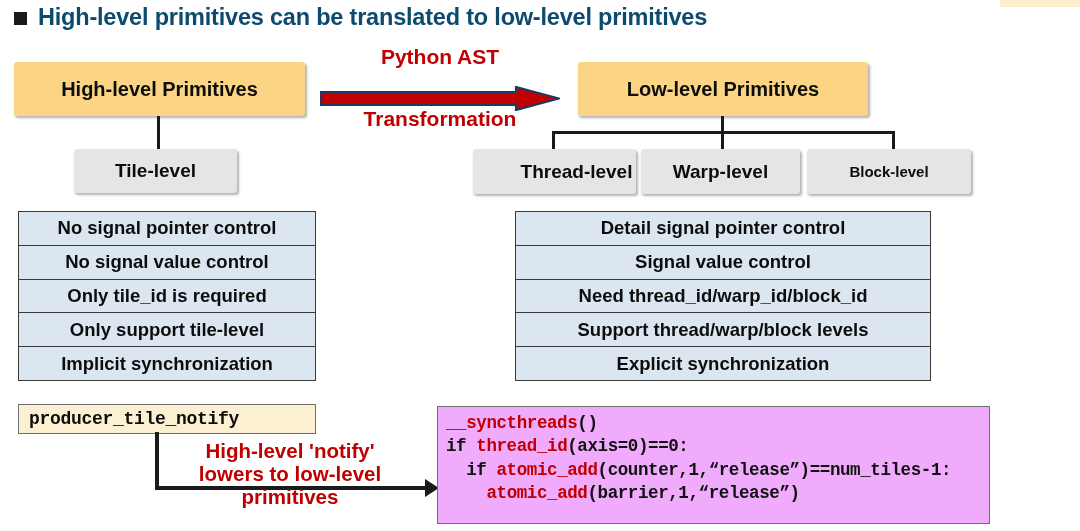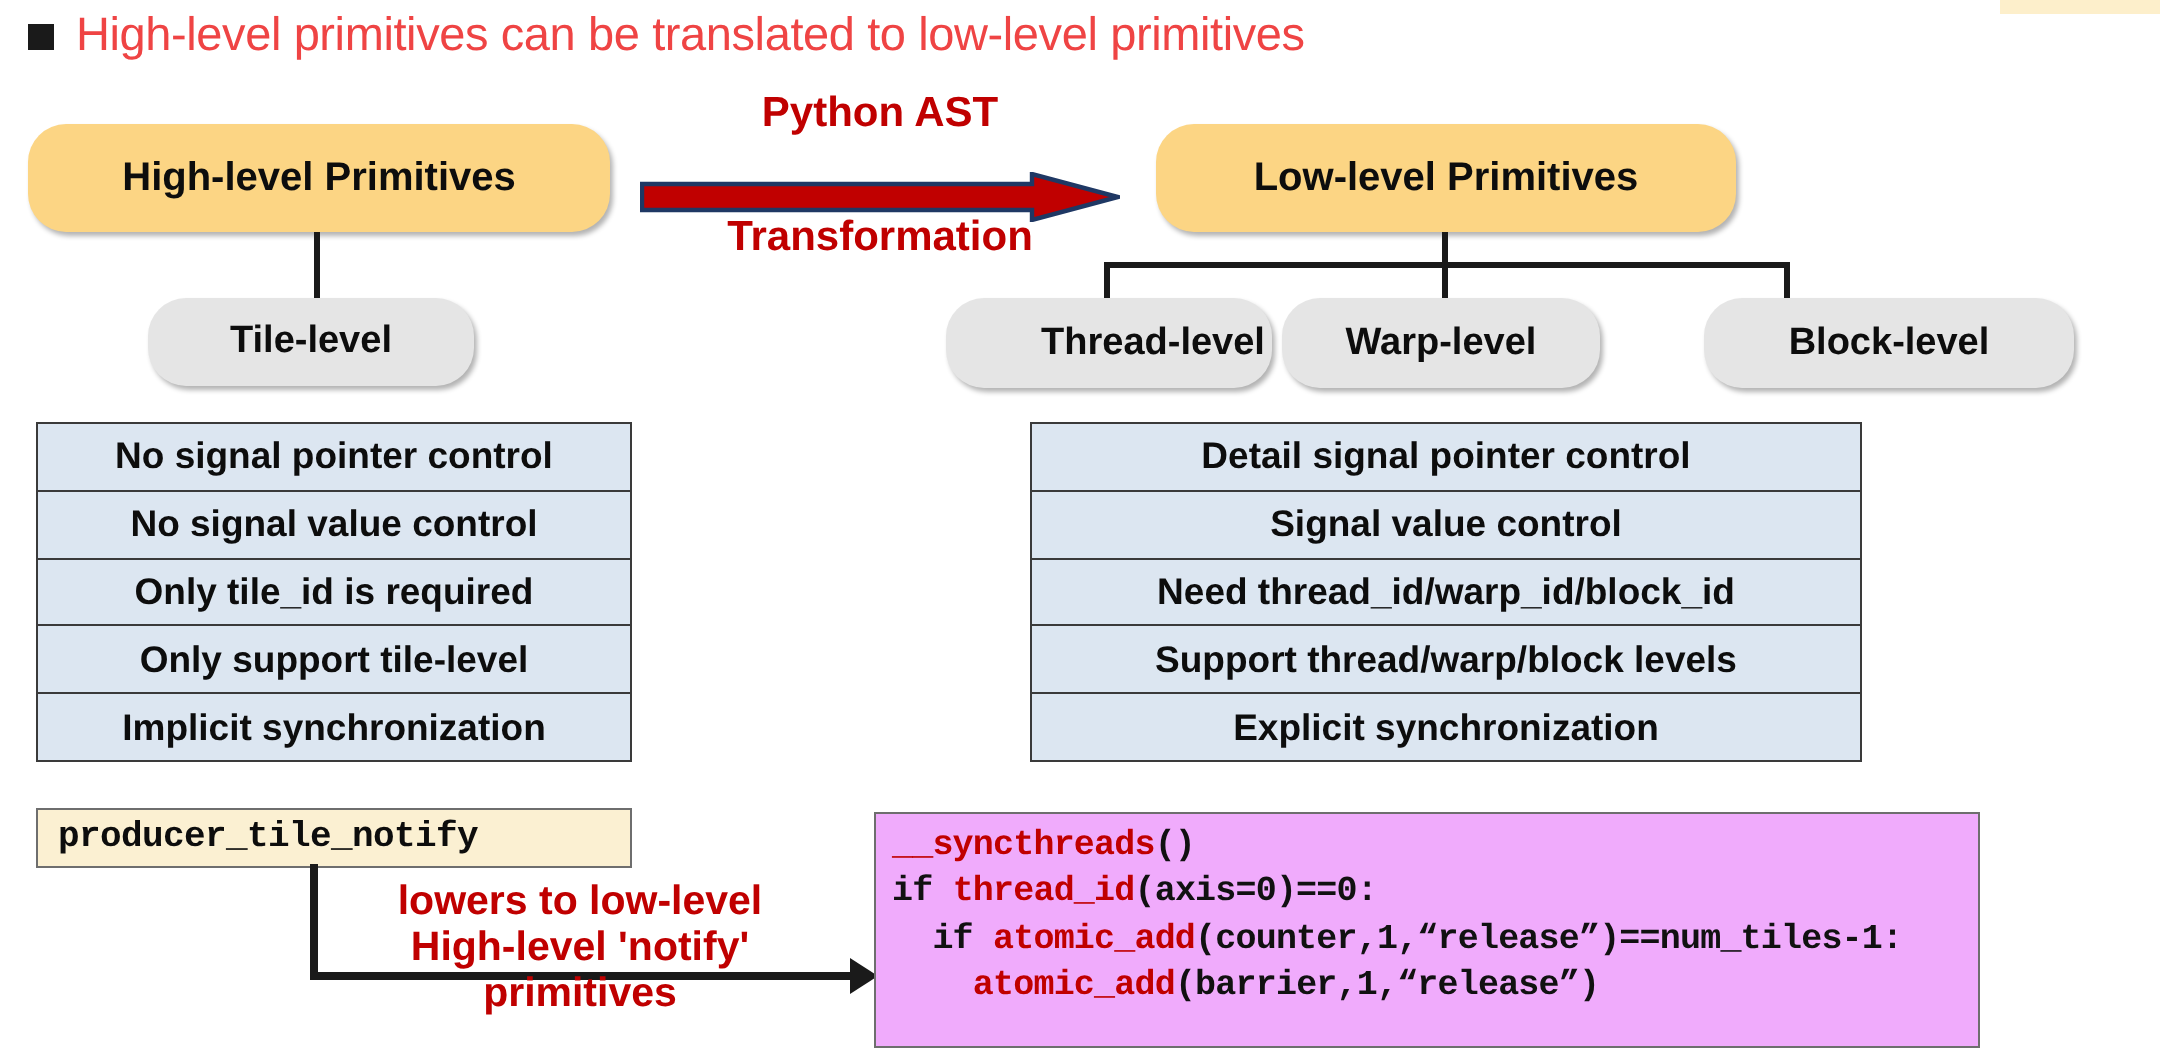--- a/index.html
+++ b/index.html
@@ -24,28 +24,28 @@
   
   #title-row {
     top: 2px; left: 14px; right: 10px; height: 30px;
     display: flex; align-items: center; gap: 11px;
   }
   #title-bullet {
     width: 13px; height: 13px; background: #1a1a1a; flex: none;
     margin-top: 2px;
   }
   #title-text {
-    font-size: 23.5px; font-weight: normal; color: #ef4444;
+    font-size: 23.5px; font-weight: bold; color: #0c4a6e;
     letter-spacing: -0.2px; white-space: nowrap;
   }
 
   
   .node {
     display: flex; align-items: center; justify-content: center;
-    border-radius: 19px;
+    border-radius: 3px;
     font-weight: bold;
     color: #0d0d0d;
     box-shadow: 1.5px 2px 2.5px rgba(0,0,0,0.30);
     text-align: center;
     line-height: 1.05;
   }
   .node.yellow { background: #FCD584; }
   .node.salmon { background: #e5e5e5; }
 
   
@@ -163,39 +163,39 @@
 <div class="abs vline" style="left:552px; top:131px; height:20px;"></div>
 <div class="abs vline" style="left:721px; top:131px; height:20px;"></div>
 <div class="abs vline" style="left:892px; top:131px; height:20px;"></div>
 
 <div class="abs node salmon" style="left:473px; top:149px; width:163px; height:45px; font-size:19px;padding-left:44px;">
   <span>Thread-level</span>
 </div>
 <div class="abs node salmon" style="left:641px; top:149px; width:159px; height:45px; font-size:19px;">
   <span>Warp-level</span>
 </div>
-<div class="abs node salmon" style="left:807px; top:149px; width:185px; height:45px; font-size:19px;margin-left:45px;">
+<div class="abs node salmon" style="left:807px; top:149px; width:164px; height:45px; font-size:15px;">
   <span>Block-level</span>
 </div>
 
 <div class="abs feature-table" style="left:515px; top:211px; width:416px; height:170px;">
   <div class="feature-row">Detail signal pointer control</div>
   <div class="feature-row">Signal value control</div>
   <div class="feature-row">Need thread_id/warp_id/block_id</div>
   <div class="feature-row">Support thread/warp/block levels</div>
   <div class="feature-row">Explicit synchronization</div>
 </div>
 
 <div class="abs" id="producer-chip">
   <span>producer_tile_notify</span>
 </div>
 
 <div class="abs vline" id="elbow-v"></div>
 <div class="abs hline" id="elbow-h"></div>
 <div class="abs" id="elbow-head"></div>
 
 <div class="abs" id="lower-note">
+  <div>High-level 'notify'</div>
   <div>lowers to low-level</div>
-  <div>High-level 'notify'</div>
   <div>primitives</div>
 </div>
 
 <div class="abs" id="code-block"><div><span class="fn">__syncthreads</span><span class="kw">()</span></div><div><span class="kw">if </span><span class="fn">thread_id</span><span class="kw">(axis=0)==0:</span></div><div><span class="kw">  if </span><span class="fn">atomic_add</span><span class="kw">(counter,1,“release”)==num_tiles-1:</span></div><div><span class="kw">    </span><span class="fn">atomic_add</span><span class="kw">(barrier,1,“release”)</span></div></div>
 
 </body></html>

